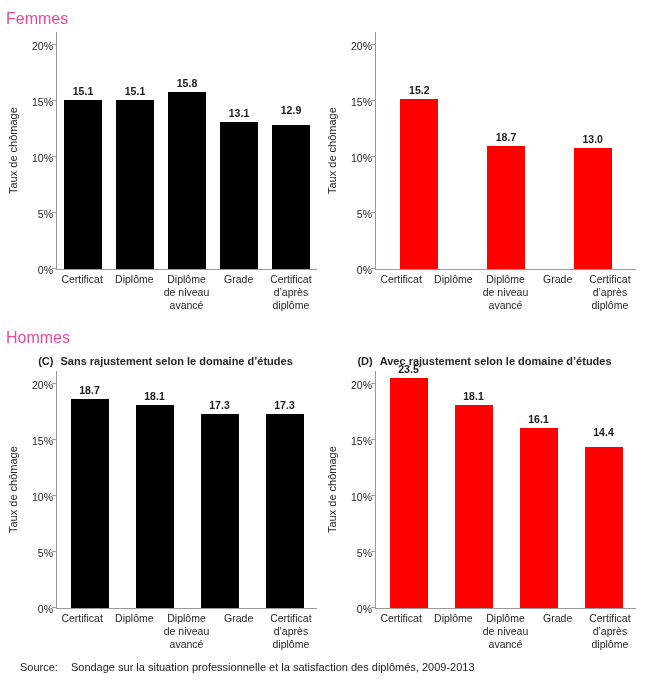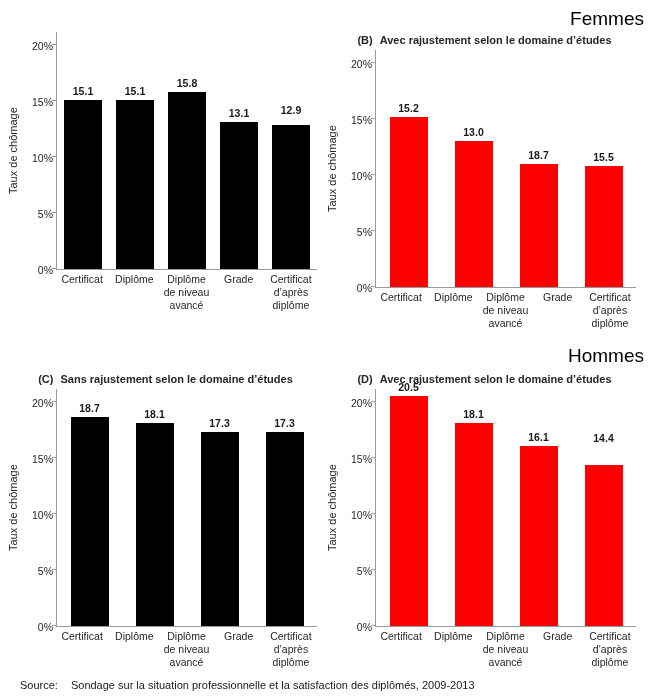--- a/index.html
+++ b/index.html
@@ -7,24 +7,24 @@
   body {
     width: 650px; height: 700px;
     background: #ffffff;
     font-family: "Liberation Sans", sans-serif;
     color: #1a1a1a;
     overflow: hidden;
   }
   .page { padding: 6px 6px 0 6px; }
 
   .group-title {
-    text-align: right;
-    font-size: 19px;
+    text-align: left;
+    font-size: 16px;
     line-height: 26px;
-    color: #000000;
+    color: #ec4899;
   }
   .row { display: flex; }
   .panel { width: 50%; }
 
   .panel-title {
     text-align: center;
     font-size: 11px;
     font-weight: 700;
     color: #262626;
     height: 16px; line-height: 16px;
@@ -162,21 +162,20 @@
         </div>
         <div class="x-labels">
           <div class="x-slot">Certificat</div>
           <div class="x-slot">Diplôme</div>
           <div class="x-slot">Diplôme de niveau avancé</div>
           <div class="x-slot">Grade</div>
           <div class="x-slot">Certificat d’après diplôme</div>
         </div>
       </section>
     <section class="panel">
-        <div class="panel-title"><span class="panel-letter">(B)</span><span class="panel-title-text">Avec rajustement selon le domaine d’études</span></div>
         <div class="chart-row">
           <div class="y-label">Taux de chômage</div>
           <div class="y-axis">
             <div class="tick-label" style="bottom: -6px;">0%</div>
             <div class="tick-label" style="bottom: 50px;">5%</div>
             <div class="tick-label" style="bottom: 106px;">10%</div>
             <div class="tick-label" style="bottom: 162px;">15%</div>
             <div class="tick-label" style="bottom: 218px;">20%</div>
           </div>
           <div class="plot">
@@ -184,29 +183,25 @@
             <div class="tick" style="bottom: 56px;"></div>
             <div class="tick" style="bottom: 112px;"></div>
             <div class="tick" style="bottom: 168px;"></div>
             <div class="tick" style="bottom: 224px;"></div>
             <div class="bars">
               <div class="bar-slot">
                 <div class="bar-value" style="bottom: 173.24px;">15.2</div>
                 <div class="bar" style="height: 170.24px; background: rgb(254, 0, 0);"></div>
               </div>
               <div class="bar-slot">
-                <div class="bar-value" style="bottom: 148.6px;">13.0</div>
-                <div class="bar" style="height: 145.6px; background: rgb(254, 0, 0);"></div>
-              </div>
-              <div class="bar-slot">
                 <div class="bar-value" style="bottom: 126.2px;">18.7</div>
                 <div class="bar" style="height: 123.2px; background: rgb(254, 0, 0);"></div>
               </div>
               <div class="bar-slot">
-                <div class="bar-value" style="bottom: 123.96px;">15.5</div>
+                <div class="bar-value" style="bottom: 123.96px;">13.0</div>
                 <div class="bar" style="height: 120.96px; background: rgb(254, 0, 0);"></div>
               </div>
             </div>
           </div>
         </div>
         <div class="x-labels">
           <div class="x-slot">Certificat</div>
           <div class="x-slot">Diplôme</div>
           <div class="x-slot">Diplôme de niveau avancé</div>
           <div class="x-slot">Grade</div>
@@ -275,33 +270,33 @@
             <div class="tick-label" style="bottom: 218px;">20%</div>
           </div>
           <div class="plot">
             <div class="tick" style="bottom: 0px;"></div>
             <div class="tick" style="bottom: 56px;"></div>
             <div class="tick" style="bottom: 112px;"></div>
             <div class="tick" style="bottom: 168px;"></div>
             <div class="tick" style="bottom: 224px;"></div>
             <div class="bars">
               <div class="bar-slot">
-                <div class="bar-value" style="bottom: 232.6px;">20.5</div>
+                <div class="bar-value" style="bottom: 232.6px;">23.5</div>
                 <div class="bar" style="height: 229.6px; background: rgb(254, 0, 0);"></div>
               </div>
               <div class="bar-slot">
                 <div class="bar-value" style="bottom: 205.72px;">18.1</div>
                 <div class="bar" style="height: 202.72px; background: rgb(254, 0, 0);"></div>
               </div>
               <div class="bar-slot">
                 <div class="bar-value" style="bottom: 183.32px;">16.1</div>
                 <div class="bar" style="height: 180.32px; background: rgb(254, 0, 0);"></div>
               </div>
               <div class="bar-slot">
-                <div class="bar-value" style="bottom: 182px; text-align: center;">14.4</div>
+                <div class="bar-value" style="bottom: 170px; text-align: center;">14.4</div>
                 <div class="bar" style="height: 161.28px; background: rgb(254, 0, 0);"></div>
               </div>
             </div>
           </div>
         </div>
         <div class="x-labels">
           <div class="x-slot">Certificat</div>
           <div class="x-slot">Diplôme</div>
           <div class="x-slot">Diplôme de niveau avancé</div>
           <div class="x-slot">Grade</div>

